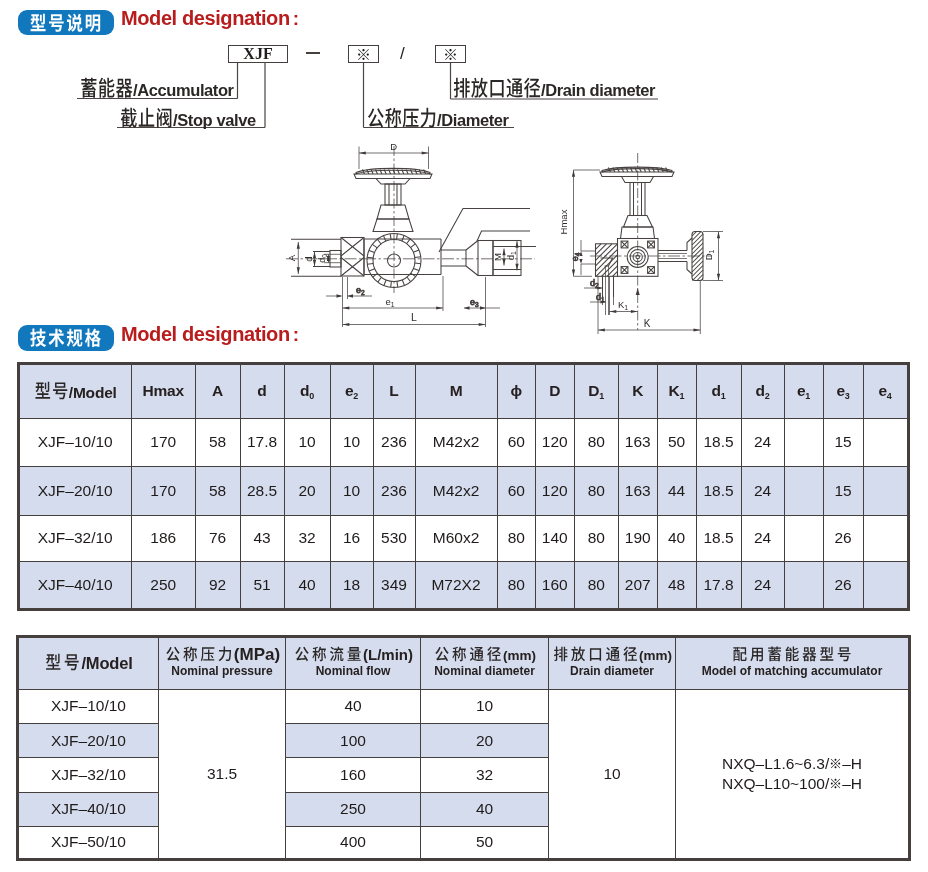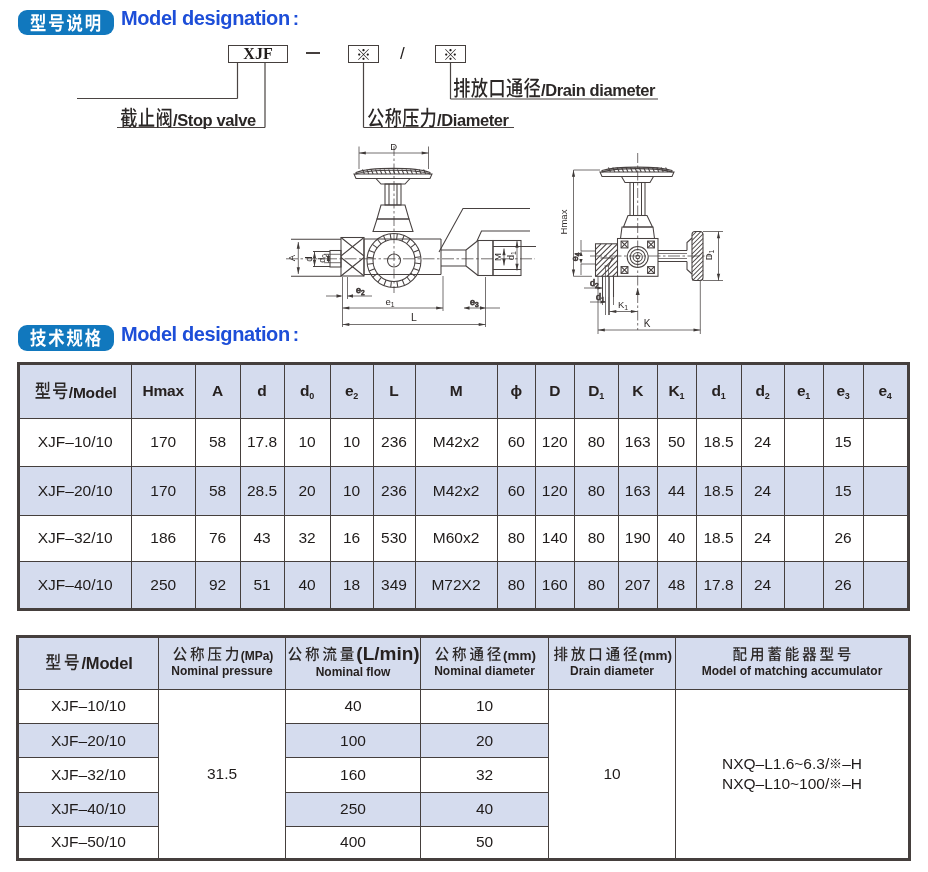--- a/index.html
+++ b/index.html
@@ -1,20 +1,20 @@
 <!DOCTYPE html>
 <html><head><meta charset="utf-8"><style>
 *{margin:0;padding:0;box-sizing:border-box}
 html,body{width:928px;background:#fff}
 body{font-family:"Liberation Sans",sans-serif;color:#262120}
 .page{position:relative;width:928px;height:872px;background:#fff;overflow:hidden}
 .abs{position:absolute}
 .badge{position:absolute;left:18px;width:95.5px;height:25.5px;background:#1178be;border-radius:9px;
   display:flex;align-items:center;justify-content:center}
-.h1{position:absolute;left:121px;font-size:20px;font-weight:bold;color:#1d4ed8;letter-spacing:-.4px;line-height:25px}
+.h1{position:absolute;left:121px;font-size:20px;font-weight:bold;color:#b91c1c;letter-spacing:-.4px;line-height:25px}
 .dbox{position:absolute;border:1.5px solid #453f3d;background:#fff;display:flex;align-items:center;justify-content:center}
 .lbl{position:absolute;font-size:16.5px;font-weight:bold;color:#2b2726;white-space:nowrap;letter-spacing:-.4px}
 table{border-collapse:collapse;table-layout:fixed}
 td,th{border:1px solid #453f3d;text-align:center;vertical-align:middle;overflow:hidden}
 .t1 th{background:#d5dcee;font-size:15.5px;font-weight:bold;letter-spacing:-.2px}
 .t1 td{font-size:15.5px;color:#1f1b1a;background:#fff}
 .t1 tr.alt td{background:#d5dcee}
 .t2 th{background:#d5dcee;font-size:12px;font-weight:bold;line-height:15.5px}
 .t2 td{font-size:15.5px;color:#1f1b1a;background:#fff}
 .t2 td.alt{background:#d5dcee}
@@ -47,20 +47,25 @@
       </svg>
     </div>
 <svg class="abs" style="left:0;top:0" width="928" height="140">
 <g stroke="#4a4442" stroke-width="1.2" fill="none">
 <path d="M237.5 63 V98.5 M77 98.5 H237.5"></path>
 <path d="M265 63 V127.5 M117 127.5 H265"></path>
 <path d="M363.5 63 V127.5 M363.5 127.5 H514"></path>
 <path d="M450.5 63 V99 M450.5 99 H658"></path>
 </g>
     </svg>
+<div class="lbl" style="left:80px;top:77px"><svg style="vertical-align:-2.58px" width="53" height="21.5" viewBox="0 -880 2470 1000" fill="#2b2726">
+        <use href="#m84c4" transform="translate(12 0) scale(0.8 1)"></use>
+        <use href="#m80fd" transform="translate(835 0) scale(0.8 1)"></use>
+        <use href="#m5668" transform="translate(1658 0) scale(0.8 1)"></use>
+      </svg>/Accumulator</div>
 <div class="lbl" style="left:120px;top:106.5px"><svg style="vertical-align:-2.58px" width="53" height="21.5" viewBox="0 -880 2470 1000" fill="#2b2726">
         <use href="#m622a" transform="translate(12 0) scale(0.8 1)"></use>
         <use href="#m6b62" transform="translate(835 0) scale(0.8 1)"></use>
         <use href="#m9600" transform="translate(1658 0) scale(0.8 1)"></use>
       </svg>/Stop valve</div>
 <div class="lbl" style="left:453px;top:77px"><svg style="vertical-align:-2.58px" width="88" height="21.5" viewBox="0 -880 4093 1000" fill="#2b2726">
         <use href="#m6392" transform="translate(9 0) scale(0.8 1)"></use>
         <use href="#m653e" transform="translate(828 0) scale(0.8 1)"></use>
         <use href="#m53e3" transform="translate(1647 0) scale(0.8 1)"></use>
         <use href="#m901a" transform="translate(2465 0) scale(0.8 1)"></use>
@@ -449,27 +454,27 @@
           <tr style="height:52px">
             <th><svg style="vertical-align:-2.16px" width="37" height="18.0" viewBox="0 -880 2056 1000" fill="#2b2726">
                 <use href="#m578b" transform="translate(74 0) scale(0.88 1)"></use>
                 <use href="#m53f7" transform="translate(1102 0) scale(0.88 1)"></use>
               </svg><span style="font-size:16.5px;letter-spacing:-0.2px">/Model</span></th>
             <th><svg style="vertical-align:-1.90px" width="70" height="15.8" viewBox="0 -880 4405 1000" fill="#2b2726">
                 <use href="#m516c" transform="translate(91 0) scale(0.92 1)"></use>
                 <use href="#m79f0" transform="translate(1192 0) scale(0.92 1)"></use>
                 <use href="#m538b" transform="translate(2293 0) scale(0.92 1)"></use>
                 <use href="#m529b" transform="translate(3394 0) scale(0.92 1)"></use>
-              </svg><span style="font-size:12px">(MPa)</span><br>Nominal pressure</th>
+              </svg><span style="font-size:17px">(MPa)</span><br>Nominal pressure</th>
             <th><svg style="vertical-align:-1.90px" width="70" height="15.8" viewBox="0 -880 4405 1000" fill="#2b2726">
                 <use href="#m516c" transform="translate(91 0) scale(0.92 1)"></use>
                 <use href="#m79f0" transform="translate(1192 0) scale(0.92 1)"></use>
                 <use href="#m6d41" transform="translate(2293 0) scale(0.92 1)"></use>
                 <use href="#m91cf" transform="translate(3394 0) scale(0.92 1)"></use>
-              </svg><span style="font-size:19px">(L/min)</span><br>Nominal flow</th>
+              </svg><span style="font-size:15px">(L/min)</span><br>Nominal flow</th>
             <th><svg style="vertical-align:-1.90px" width="70" height="15.8" viewBox="0 -880 4405 1000" fill="#2b2726">
                 <use href="#m516c" transform="translate(91 0) scale(0.92 1)"></use>
                 <use href="#m79f0" transform="translate(1192 0) scale(0.92 1)"></use>
                 <use href="#m901a" transform="translate(2293 0) scale(0.92 1)"></use>
                 <use href="#m5f84" transform="translate(3394 0) scale(0.92 1)"></use>
               </svg><span style="font-size:13.5px">(mm)</span><br>Nominal diameter</th>
             <th><svg style="vertical-align:-1.90px" width="87" height="15.8" viewBox="0 -880 5506 1000" fill="#2b2726">
                 <use href="#m6392" transform="translate(91 0) scale(0.92 1)"></use>
                 <use href="#m653e" transform="translate(1192 0) scale(0.92 1)"></use>
                 <use href="#m53e3" transform="translate(2293 0) scale(0.92 1)"></use>

